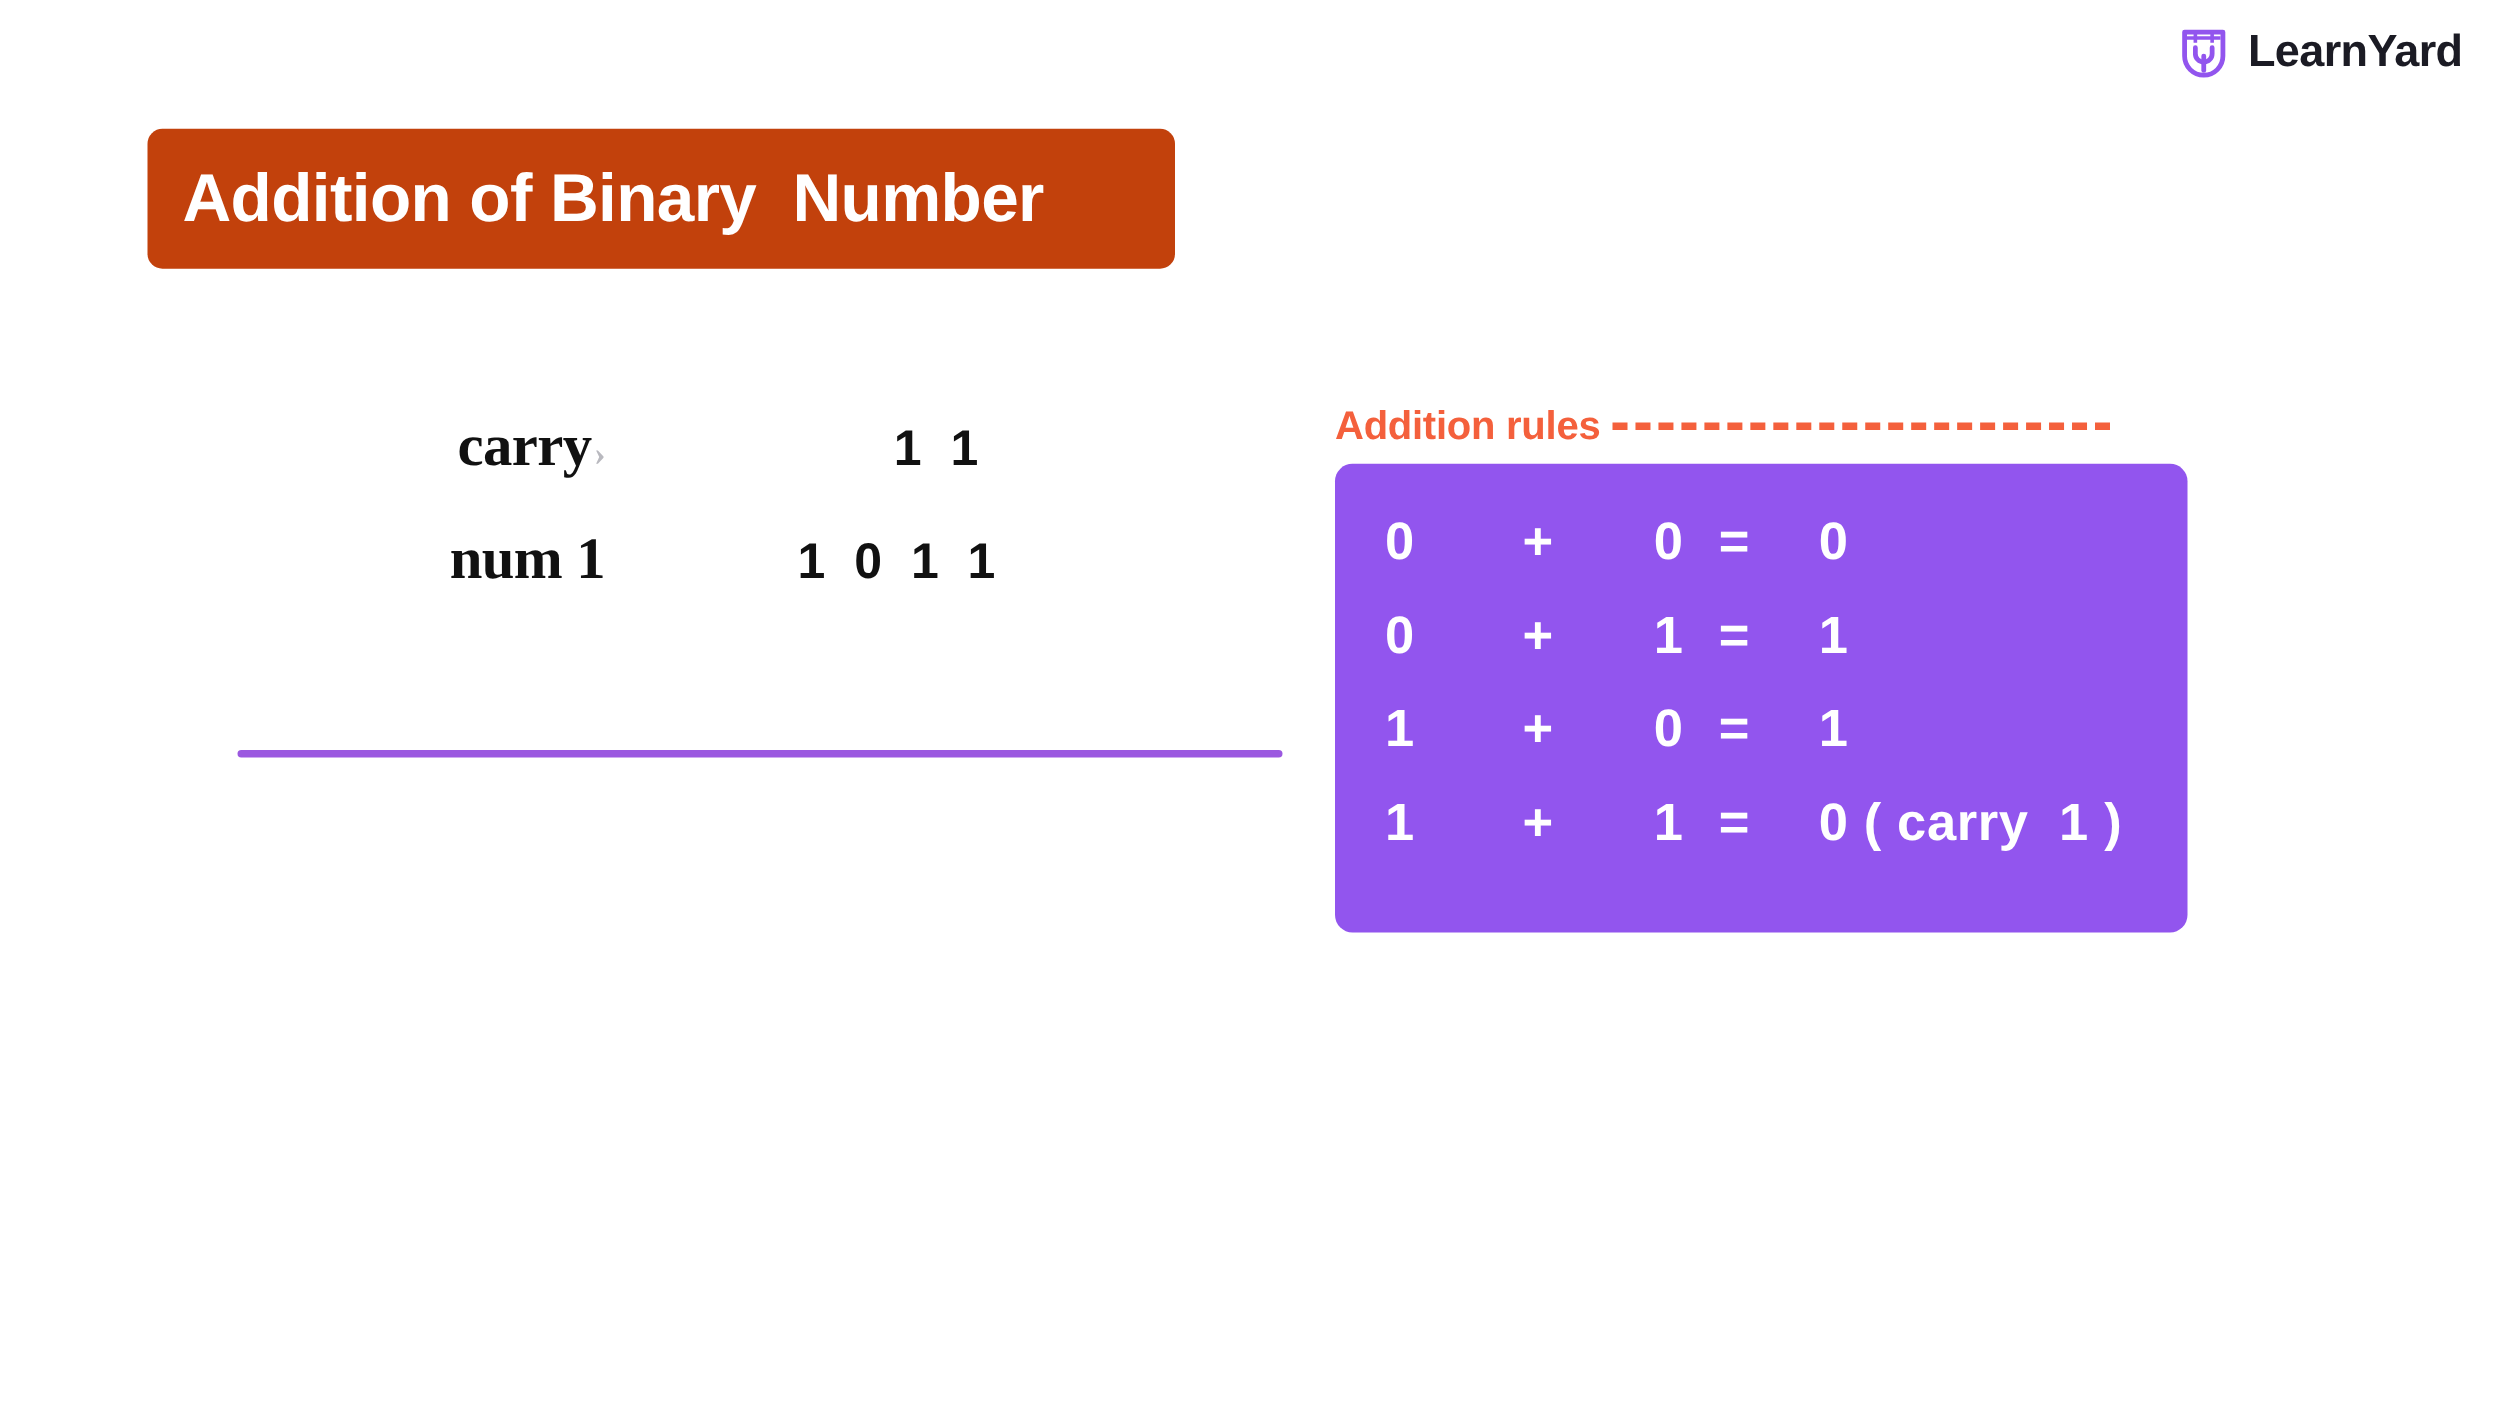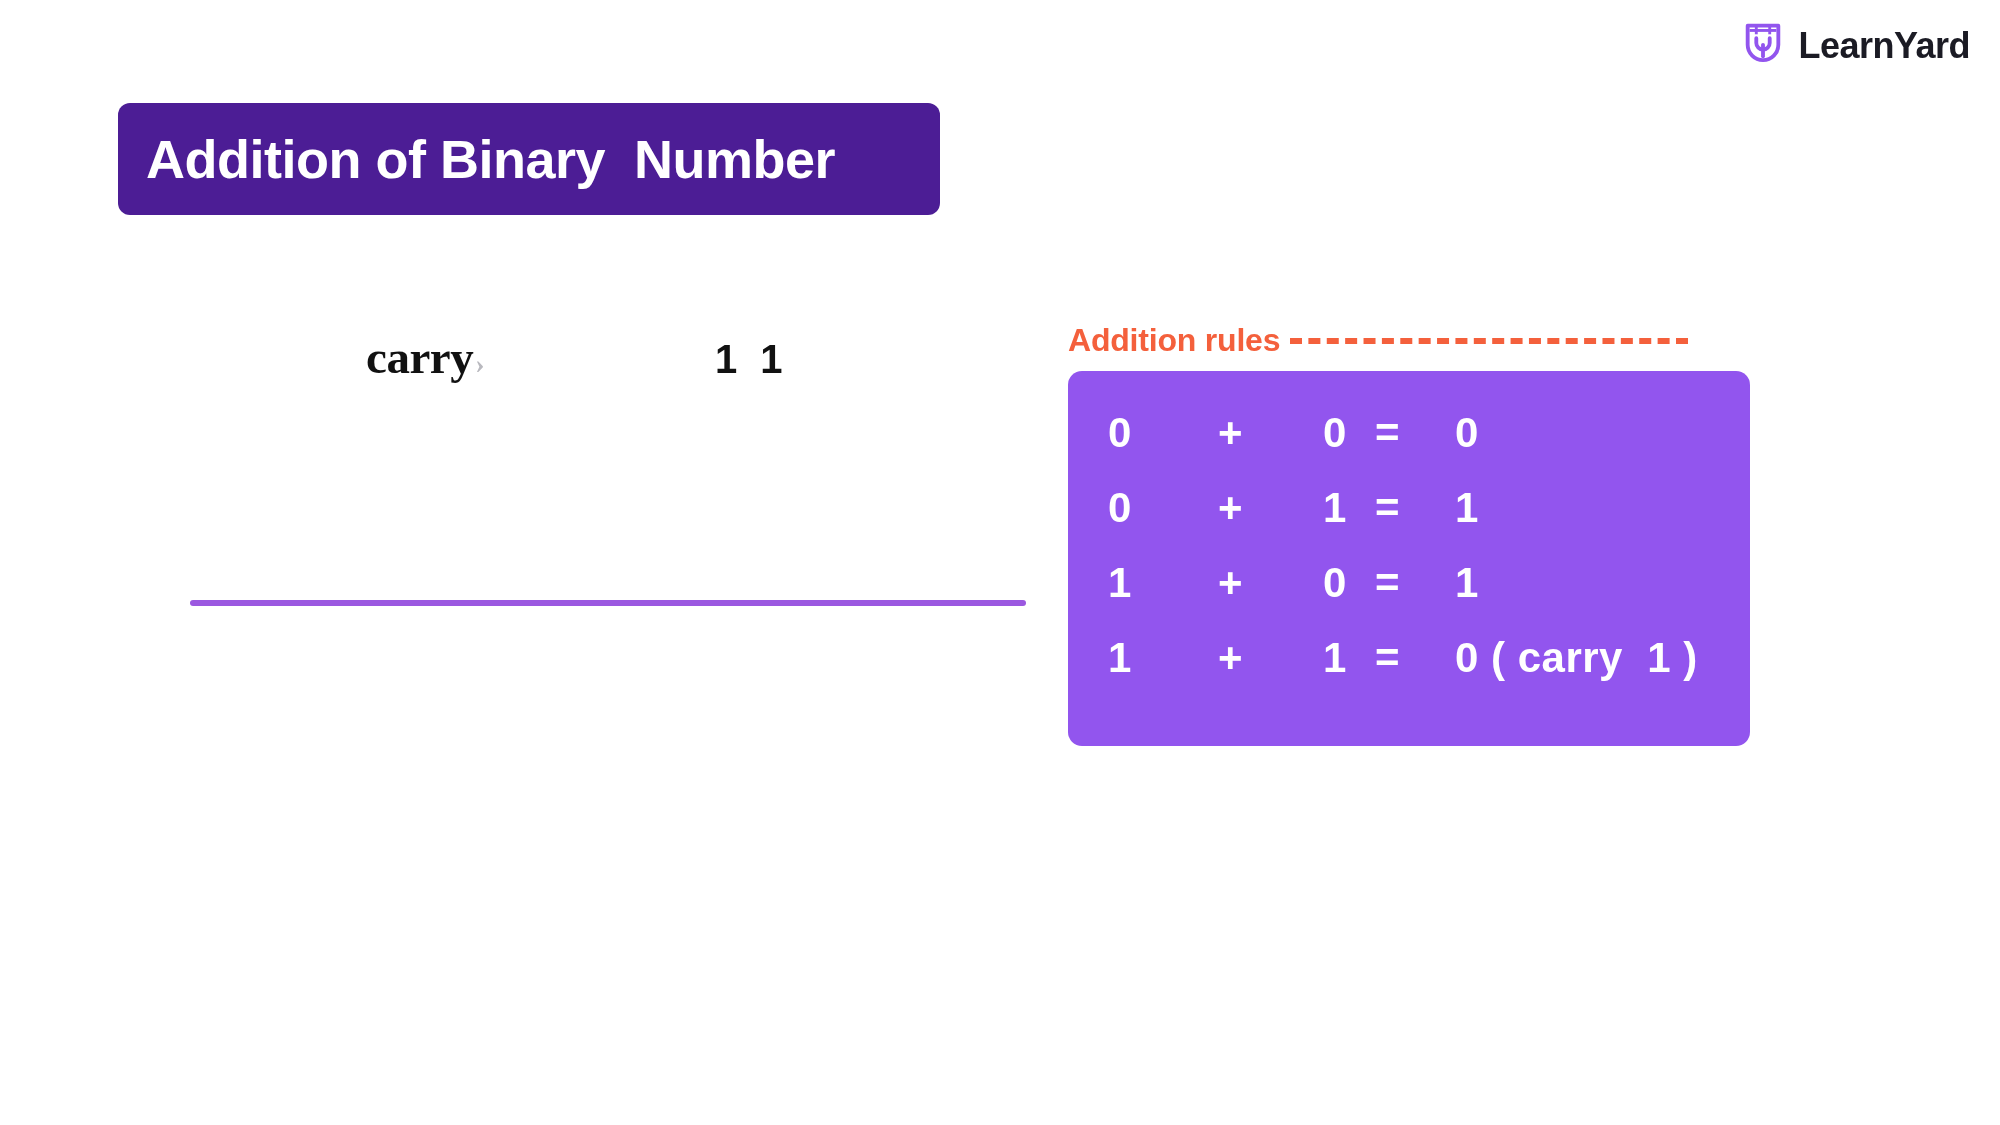--- a/index.html
+++ b/index.html
@@ -15,21 +15,21 @@
     font-family: "Liberation Sans", sans-serif;
     -webkit-font-smoothing: antialiased;
   }
 
   
   .brand {
     position: absolute;
     top: 18px;
     right: 30px;
     display: flex;
-    align-items: flex-end;
+    align-items: center;
     gap: 12px;
   }
   .brand-mark {
     width: 46px;
     height: 46px;
     display: block;
   }
   .brand-name {
     font-size: 36px;
     font-weight: 600;
@@ -39,21 +39,21 @@
     white-space: nowrap;
   }
 
   
   .title-banner {
     position: absolute;
     left: 118px;
     top: 103px;
     width: 822px;
     height: 112px;
-    background: #4c1d95;
+    background: #c2410c;
     border-radius: 12px;
     display: flex;
     align-items: center;
     box-sizing: border-box;
     padding-left: 28px;
   }
   .title-text {
     color: #ffffff;
     font-size: 54px;
     font-weight: 700;
@@ -190,20 +190,24 @@
   <span class="title-text">Addition of Binary  Number</span>
 </div>
 
 <div class="worksheet">
 
   <div class="ws-row ws-row-carry">
     <div class="ws-label"><span>carry</span><span class="ws-chevron">›</span></div>
     <div class="ws-digits">1 1</div>
   </div>
 
+  <div class="ws-row ws-row-num1">
+    <div class="ws-label">num 1</div>
+    <div class="ws-digits">1 0 1 1</div>
+  </div>
 
 
 
 </div>
 <div class="ws-divider"></div>
 
 <div class="rules-header">
   <span class="rules-header-text">Addition rules</span>
   <span class="rules-dashes"></span>
 </div>

